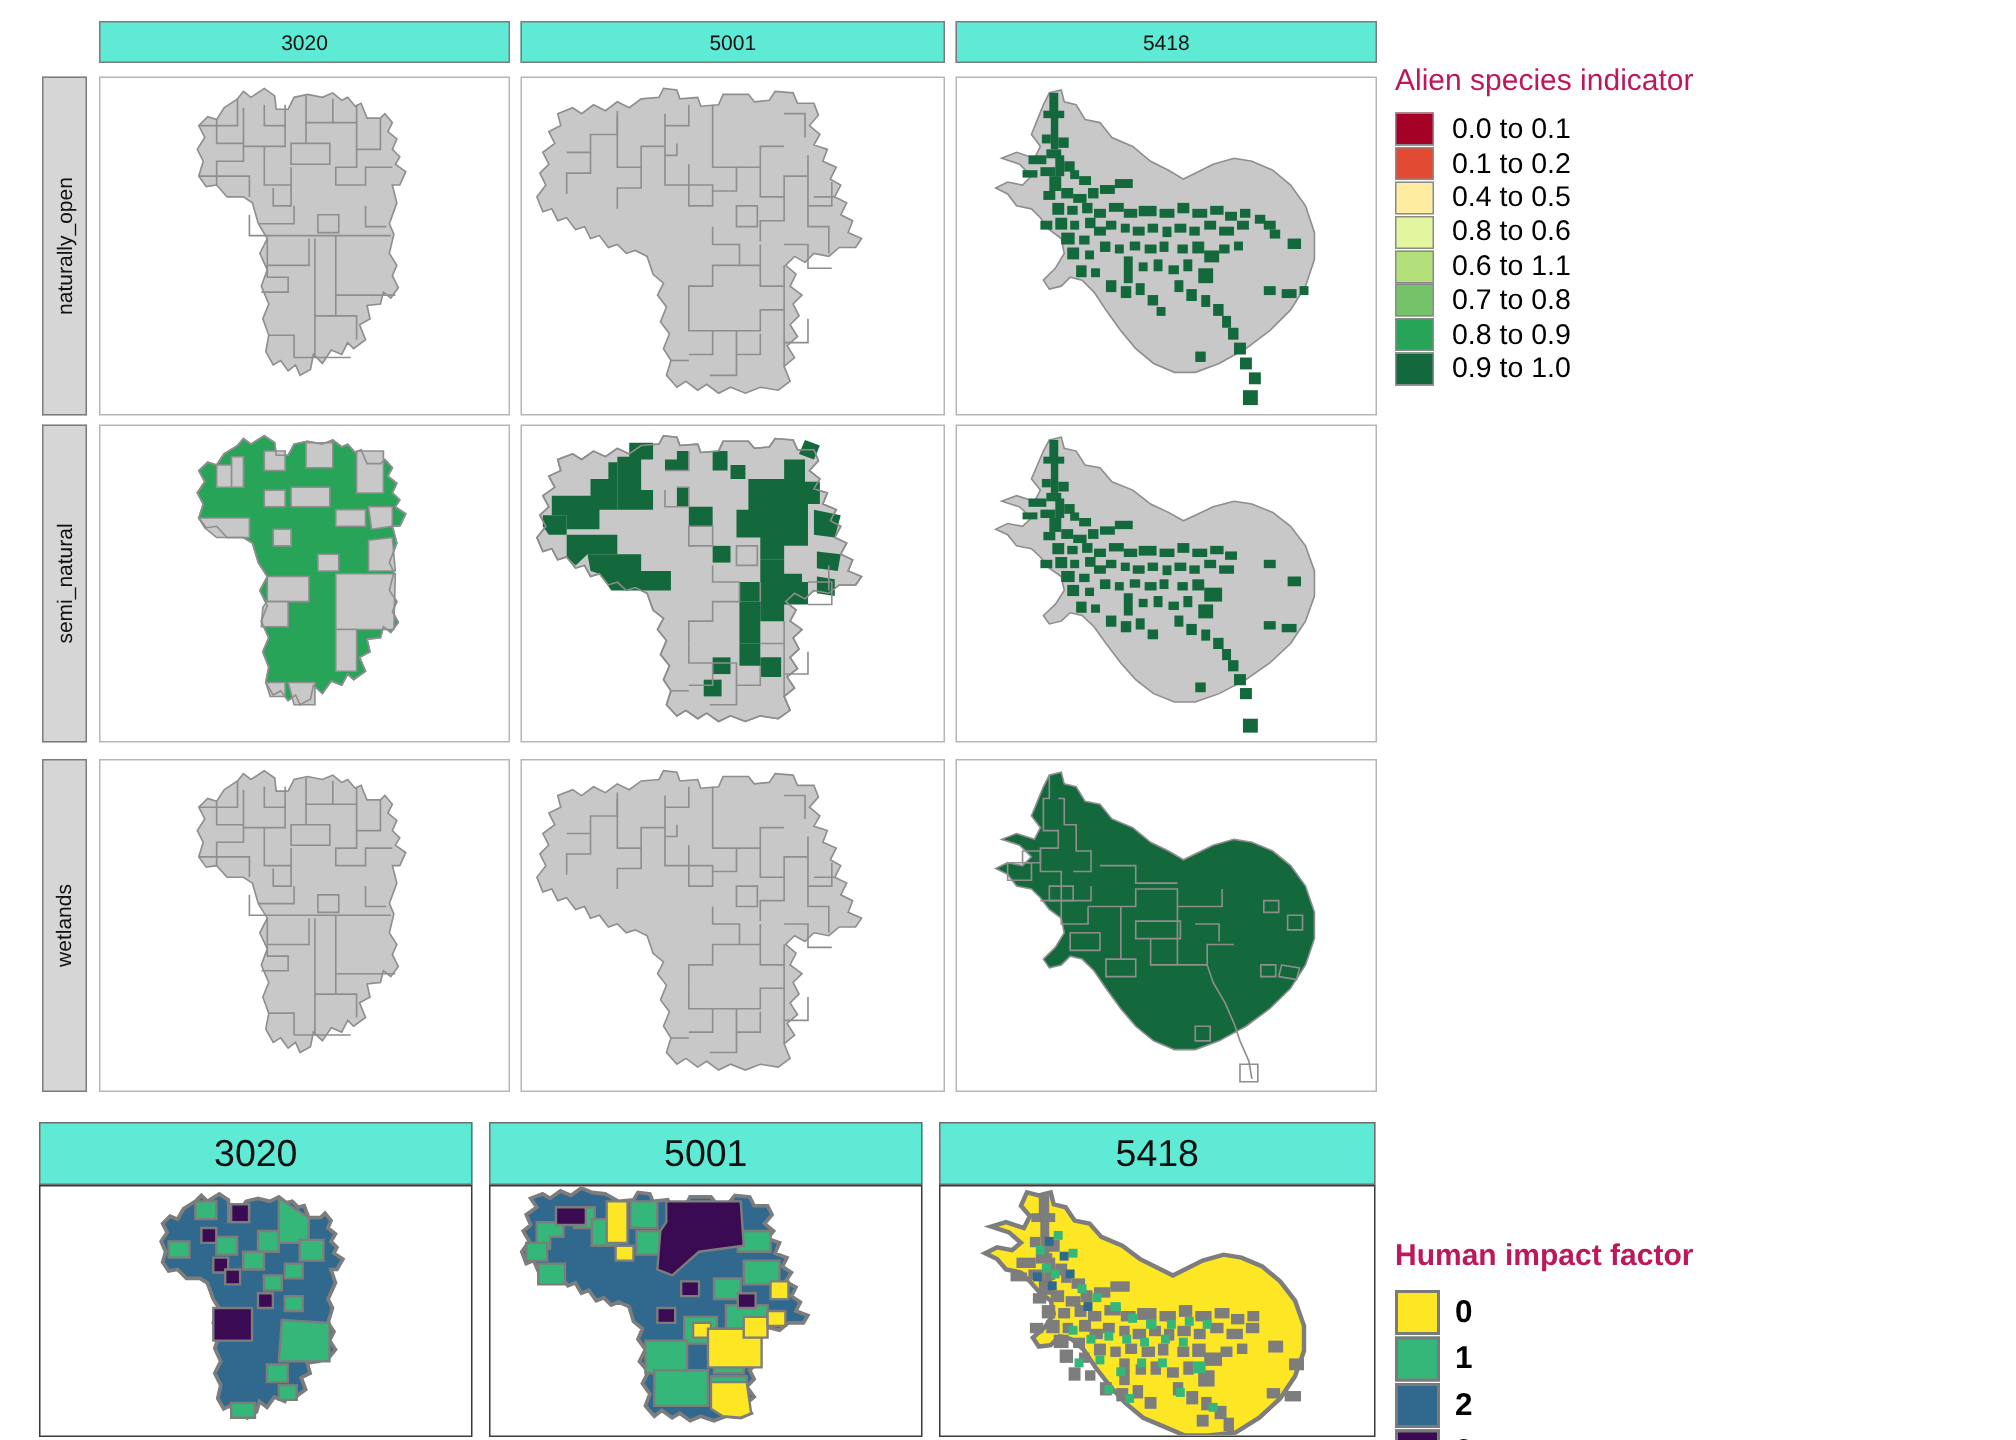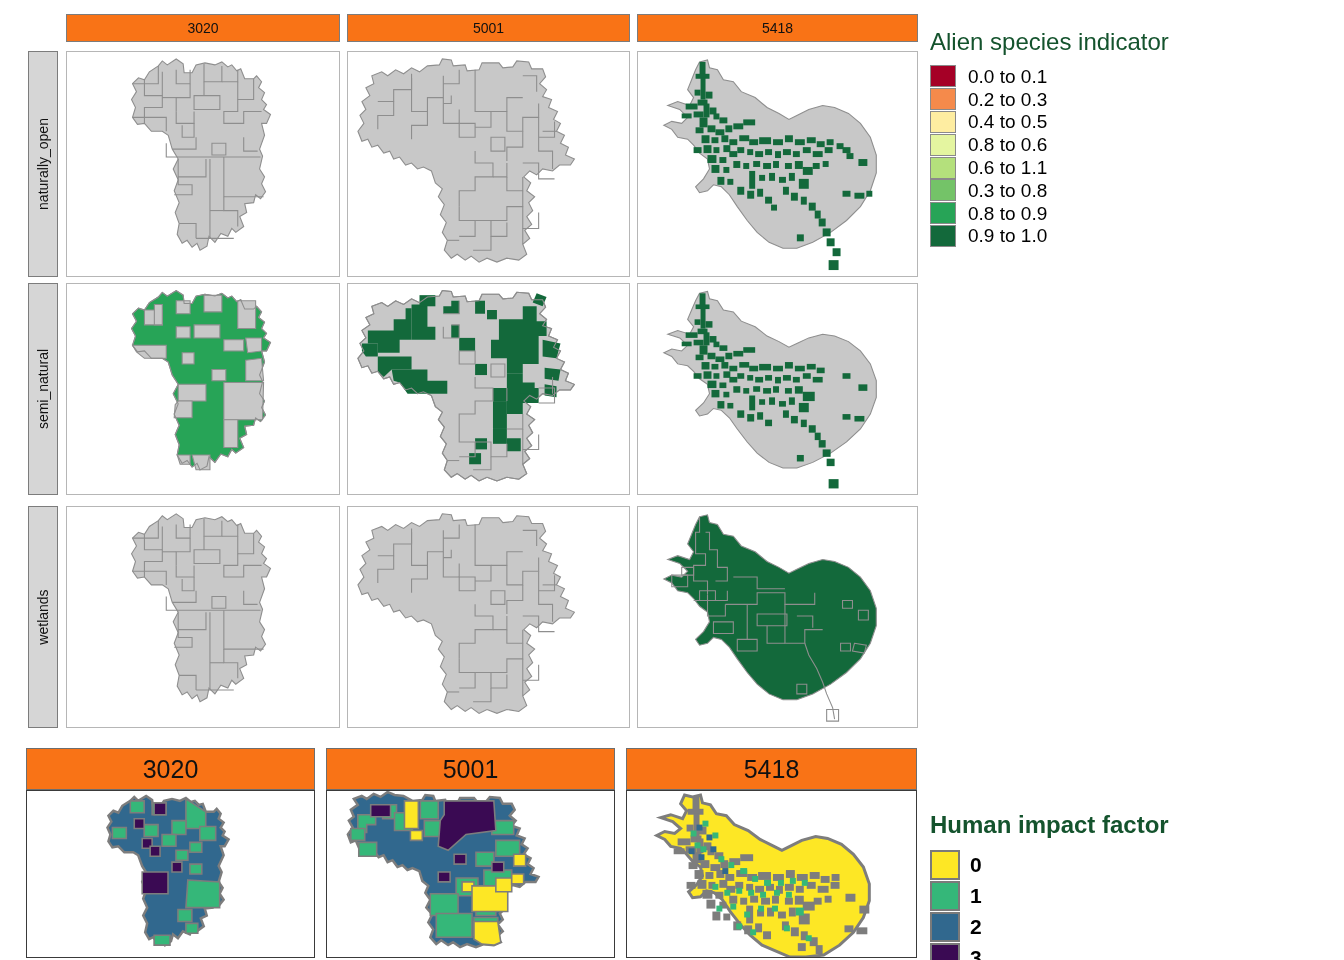--- a/index.html
+++ b/index.html
@@ -4,21 +4,21 @@
 <style>
   html,body{margin:0;padding:0;background:#ffffff;}
   body{width:1344px;height:960px;position:relative;
        font-family:"Liberation Sans","DejaVu Sans",sans-serif;
        color:#000000;overflow:hidden;}
 
   .abs{position:absolute;}
 
   
   .strip{
-    background:#f97316;
+    background:#5eead4;
     border:1px solid #7c7c7c;
     box-sizing:border-box;
     display:flex;align-items:center;justify-content:center;
     font-size:14px;color:#111;
   }
   .strip.bottom{font-size:25px;border-color:#6e6e6e;}
   .strip-v{
     background:#d6d6d6;border:1px solid #7c7c7c;box-sizing:border-box;
     display:flex;align-items:center;justify-content:center;
     font-size:14px;color:#111;
@@ -29,21 +29,21 @@
   .panel{
     background:#ffffff;
     border:1px solid #b6b6b6;
     box-sizing:border-box;
     overflow:hidden;
   }
   .panel.bottom{border:1px solid #3a3a3a;}
   .panel svg{display:block;width:100%;height:100%;}
 
   
-  .legend-title{font-size:24px;color:#14532d;white-space:nowrap;}
+  .legend-title{font-size:20px;color:#be185d;white-space:nowrap;margin-top:15px;}
   .legend-row{display:flex;align-items:center;height:22.8px;}
   .legend-key{
     width:26px;height:22px;box-sizing:border-box;
     border:1.5px solid #8a8a8a;flex:0 0 auto;
   }
   .legend-label{font-size:19px;margin-left:12px;color:#000;white-space:nowrap;line-height:1;}
   .legend-row.hif{height:31px;}
   .legend-row.hif .legend-key{width:30px;height:30px;border:2px solid #7a7a7a;}
   .legend-row.hif .legend-label{font-size:21px;margin-left:10px;}
 </style>
@@ -522,38 +522,38 @@
 </div>
 
 <div class="abs" style="left:930px;top:28px;width:340px;">
   <div class="legend-title">Alien species indicator</div>
   <div style="margin-top:9px;">
     <div class="legend-row">
       <div class="legend-key" style="background:#a50026;"></div>
       <div class="legend-label">0.0 to 0.1</div>
     </div>
     <div class="legend-row">
-      <div class="legend-key" style="background:#f58a4b;"></div>
-      <div class="legend-label">0.2 to 0.3</div>
+      <div class="legend-key" style="background:#e34a33;"></div>
+      <div class="legend-label">0.1 to 0.2</div>
     </div>
     <div class="legend-row">
       <div class="legend-key" style="background:#feeda1;"></div>
       <div class="legend-label">0.4 to 0.5</div>
     </div>
     <div class="legend-row">
       <div class="legend-key" style="background:#e4f5a0;"></div>
       <div class="legend-label">0.8 to 0.6</div>
     </div>
     <div class="legend-row">
       <div class="legend-key" style="background:#b4e07c;"></div>
       <div class="legend-label">0.6 to 1.1</div>
     </div>
     <div class="legend-row">
       <div class="legend-key" style="background:#74c368;"></div>
-      <div class="legend-label">0.3 to 0.8</div>
+      <div class="legend-label">0.7 to 0.8</div>
     </div>
     <div class="legend-row">
       <div class="legend-key" style="background:#27a457;"></div>
       <div class="legend-label">0.8 to 0.9</div>
     </div>
     <div class="legend-row">
       <div class="legend-key" style="background:#13693b;"></div>
       <div class="legend-label">0.9 to 1.0</div>
     </div>
   </div>

